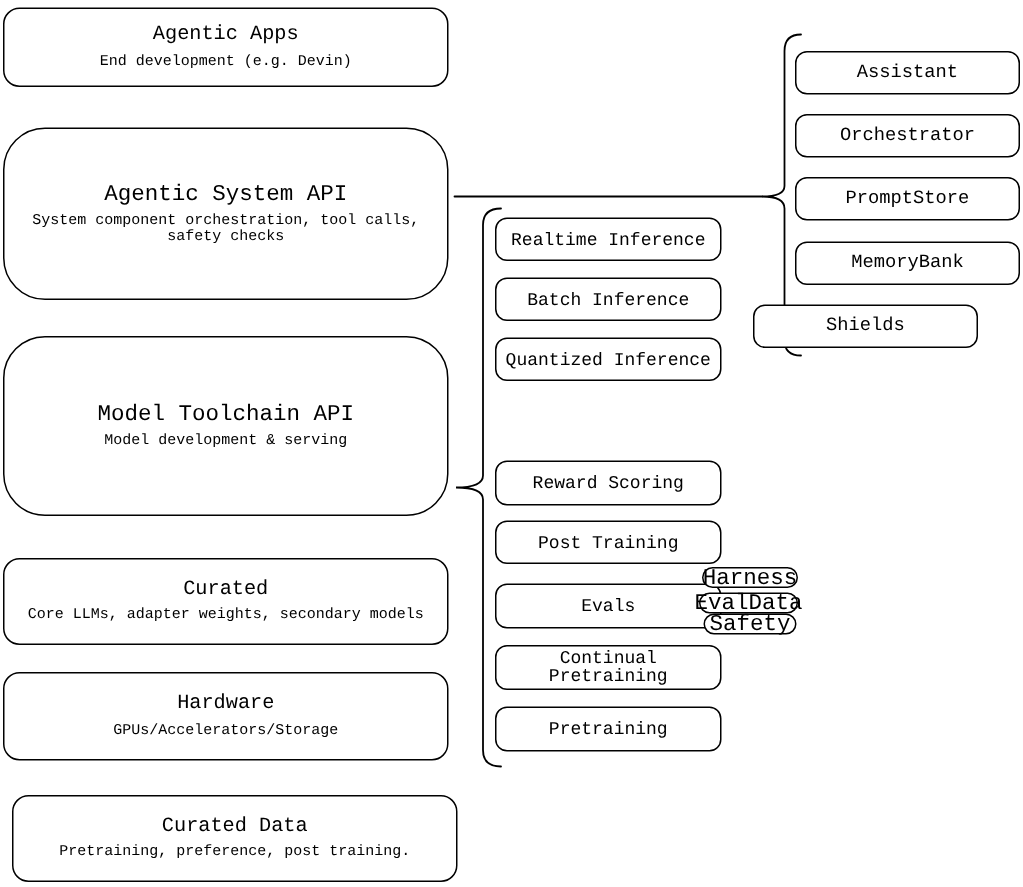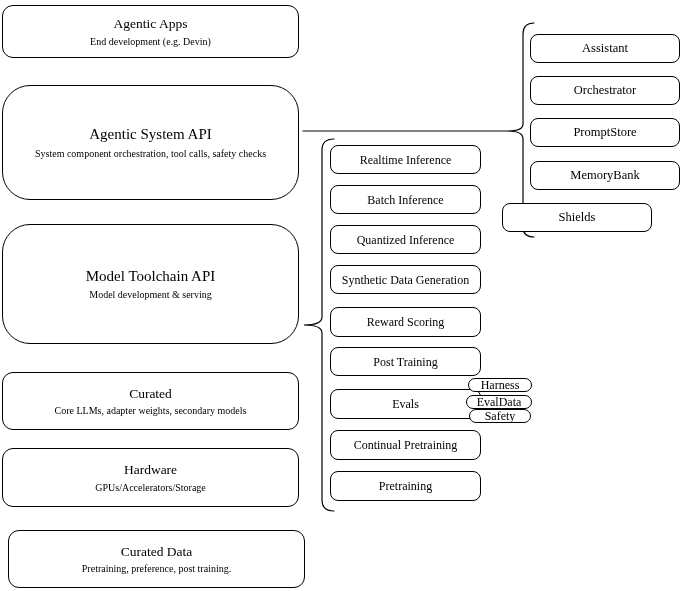--- a/index.html
+++ b/index.html
@@ -1,21 +1,21 @@
 <!DOCTYPE html>
 <html><head>
 <meta charset="utf-8">
 <style>
   html, body { margin: 0; padding: 0; background: #ffffff; }
   .canvas {
     position: relative;
     width: 682px;
     height: 591px;
     background: #ffffff;
-    font-family: Liberation Serif, serif;
+    font-family: Liberation Mono, monospace;
     color: #000000;
     overflow: hidden;
     border-radius: 19px;
   }
   .connectors {
     position: absolute;
     left: 0; top: 0;
     width: 682px; height: 591px;
   }
   .connectors path, .connectors line {
@@ -48,21 +48,21 @@
   .rightbox { font-size: 12.5px; }
   .tag {
     position: absolute;
     box-sizing: border-box;
     border: 1.2px solid #000000;
     background: #ffffff;
     border-radius: 999px;
     display: flex;
     align-items: center;
     justify-content: center;
-    font-size: 12px;
+    font-size: 15px;
     line-height: 1;
     z-index: 3;
   }
   .midbox, .rightbox, .stackbox, .apibox { z-index: 2; }
 </style>
 </head>
 <body>
 
 <div class="canvas">
 
@@ -98,21 +98,20 @@
   </div>
 
   <div class="box stackbox" style="left:8px; top:530px; width:297px; height:58px;">
     <div class="stack-title">Curated Data</div>
     <div class="stack-sub">Pretraining, preference, post training.</div>
   </div>
 
   <div class="box midbox" style="left:330px; top:145px; width:151px; height:29px;">Realtime Inference</div>
   <div class="box midbox" style="left:330px; top:185px; width:151px; height:29px;">Batch Inference</div>
   <div class="box midbox" style="left:330px; top:225px; width:151px; height:29px;text-align:right;">Quantized Inference</div>
-  <div class="box midbox" style="left:330px; top:265px; width:151px; height:29px;">Synthetic Data Generation</div>
   <div class="box midbox" style="left:330px; top:307px; width:151px; height:30px;">Reward Scoring</div>
   <div class="box midbox" style="left:330px; top:347px; width:151px; height:29px;">Post Training</div>
   <div class="box midbox" style="left:330px; top:389px; width:151px; height:30px;">Evals</div>
   <div class="box midbox" style="left:330px; top:430px; width:151px; height:30px;">Continual Pretraining</div>
   <div class="box midbox" style="left:330px; top:471px; width:151px; height:30px;">Pretraining</div>
 
   <div class="tag" style="left:468px; top:378px; width:64px; height:14px;">Harness</div>
   <div class="tag" style="left:466px; top:395px; width:66px; height:14px;">EvalData</div>
   <div class="tag" style="left:469px; top:409px; width:62px; height:14px;">Safety</div>
 

